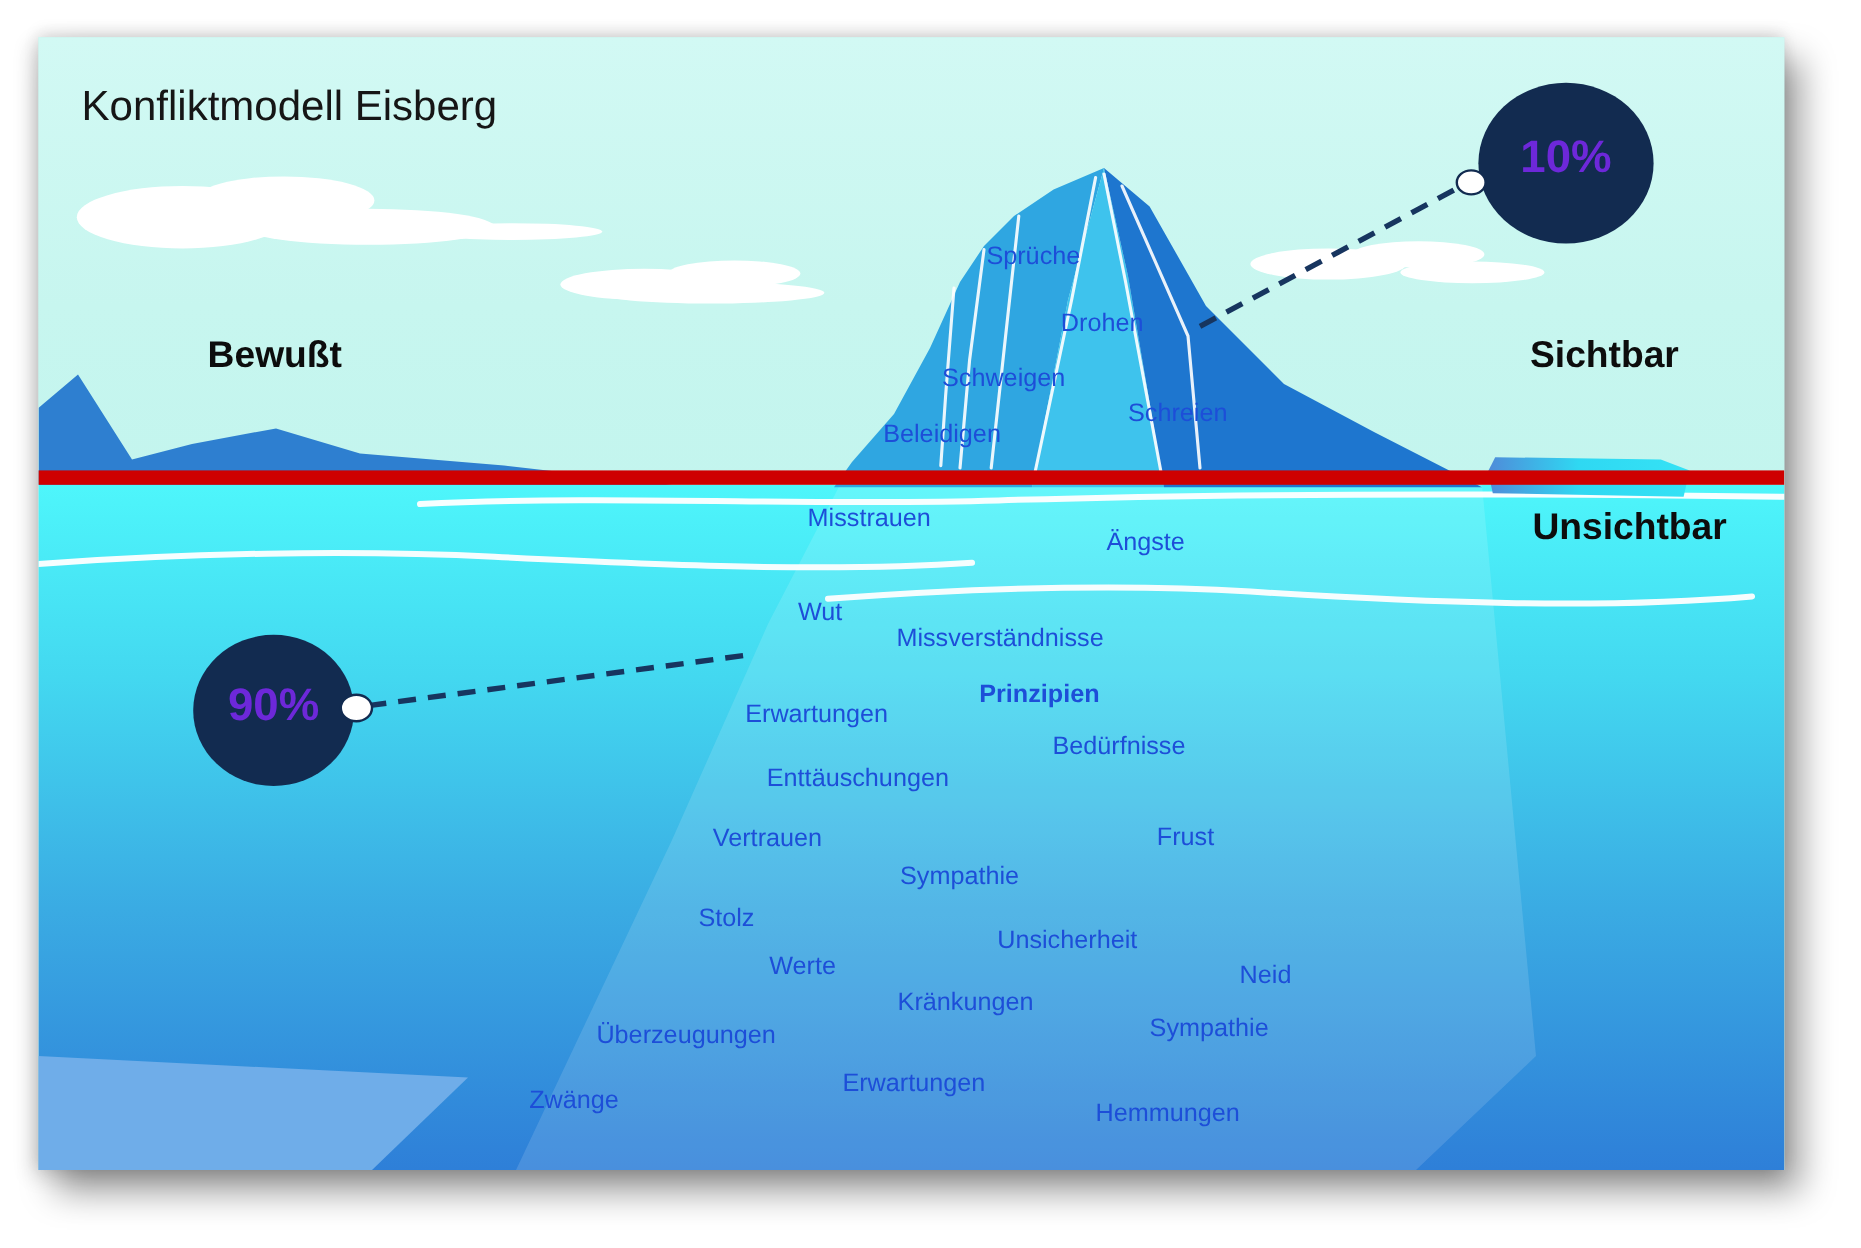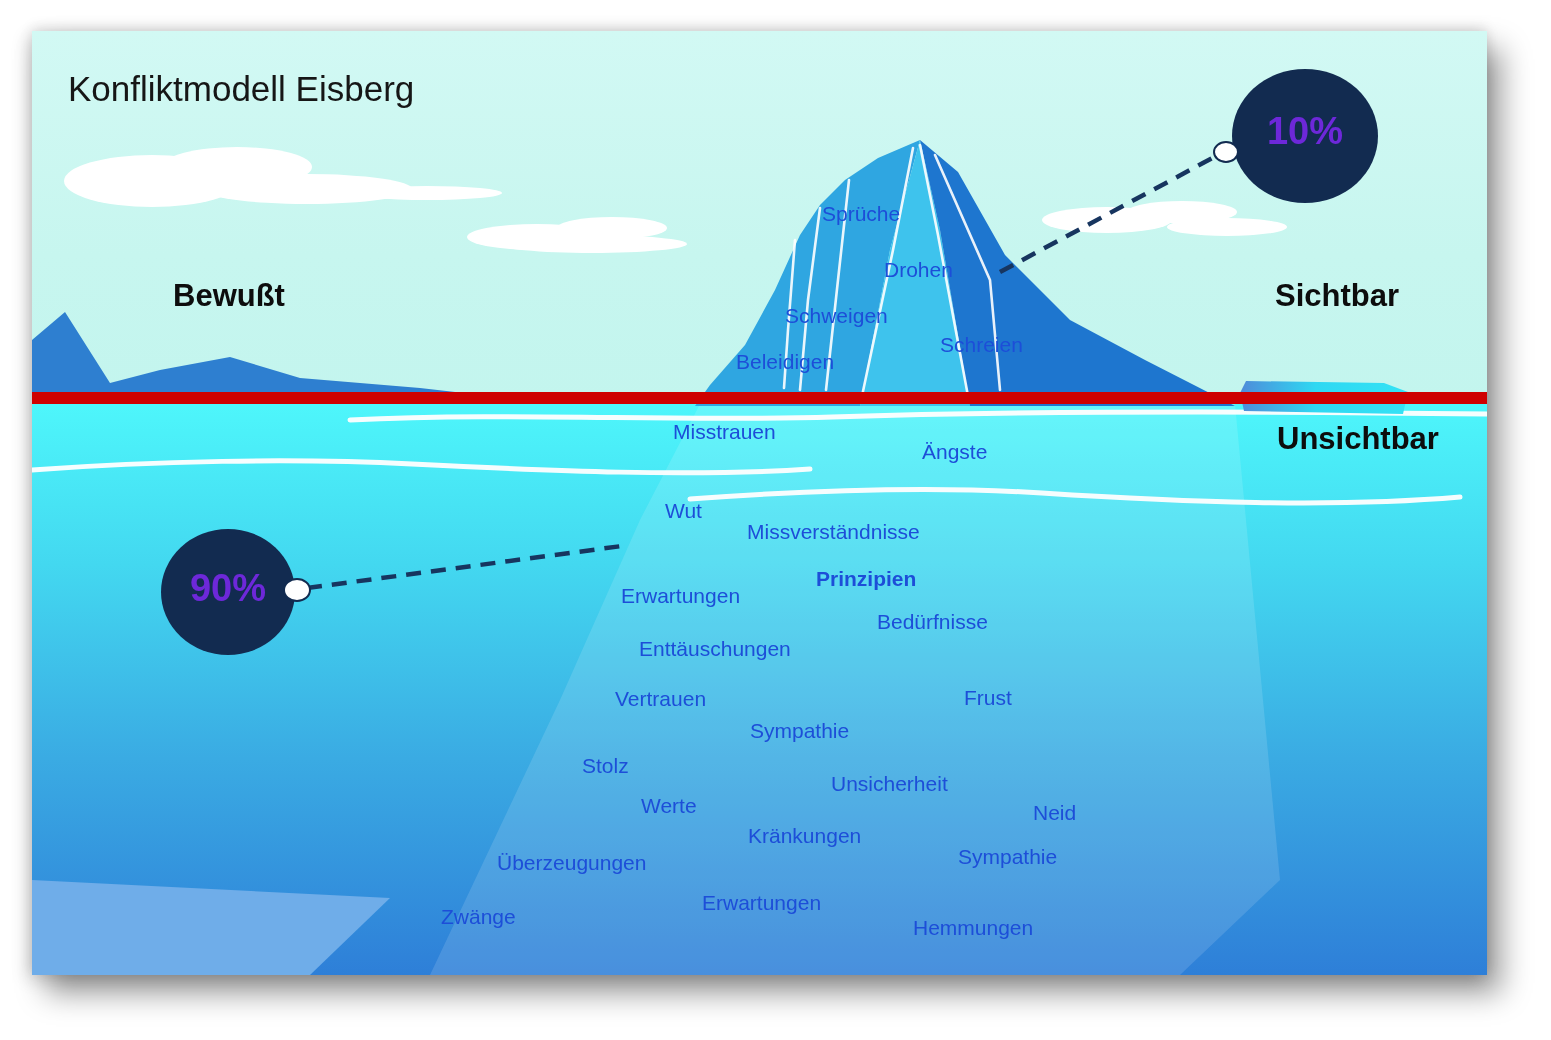--- a/index.html
+++ b/index.html
@@ -120,21 +120,21 @@
       <span class="term" style="left: 704px; top: 319px;">Beleidigen</span>
       <span class="term" style="left: 908px; top: 302px;">Schreien</span>
       <span class="term" style="left: 641px; top: 389px;">Misstrauen</span>
       <span class="term" style="left: 890px; top: 409px;">Ängste</span>
       <span class="term" style="left: 633px; top: 468px;">Wut</span>
       <span class="term" style="left: 715px; top: 489px; text-align: right;">Missverständnisse</span>
       <span class="term" style="left: 784px; top: 536px; font-weight: bold;">Prinzipien</span>
       <span class="term" style="left: 589px; top: 553px;">Erwartungen</span>
       <span class="term" style="left: 845px; top: 579px;">Bedürfnisse</span>
       <span class="term" style="left: 607px; top: 606px;">Enttäuschungen</span>
-      <span class="term" style="left: 562px; top: 656px; margin-left: 21px;">Vertrauen</span>
+      <span class="term" style="left: 562px; top: 656px;">Vertrauen</span>
       <span class="term" style="left: 932px; top: 655px;">Frust</span>
       <span class="term" style="left: 718px; top: 688px;">Sympathie</span>
       <span class="term" style="left: 550px; top: 723px;">Stolz</span>
       <span class="term" style="left: 799px; top: 741px;">Unsicherheit</span>
       <span class="term" style="left: 609px; top: 763px;">Werte</span>
       <span class="term" style="left: 716px; top: 793px;">Kränkungen</span>
       <span class="term" style="left: 1001px; top: 770px;">Neid</span>
       <span class="term" style="left: 926px; top: 814px;">Sympathie</span>
       <span class="term" style="left: 465px; top: 820px;">Überzeugungen</span>
       <span class="term" style="left: 670px; top: 860px;">Erwartungen</span>

